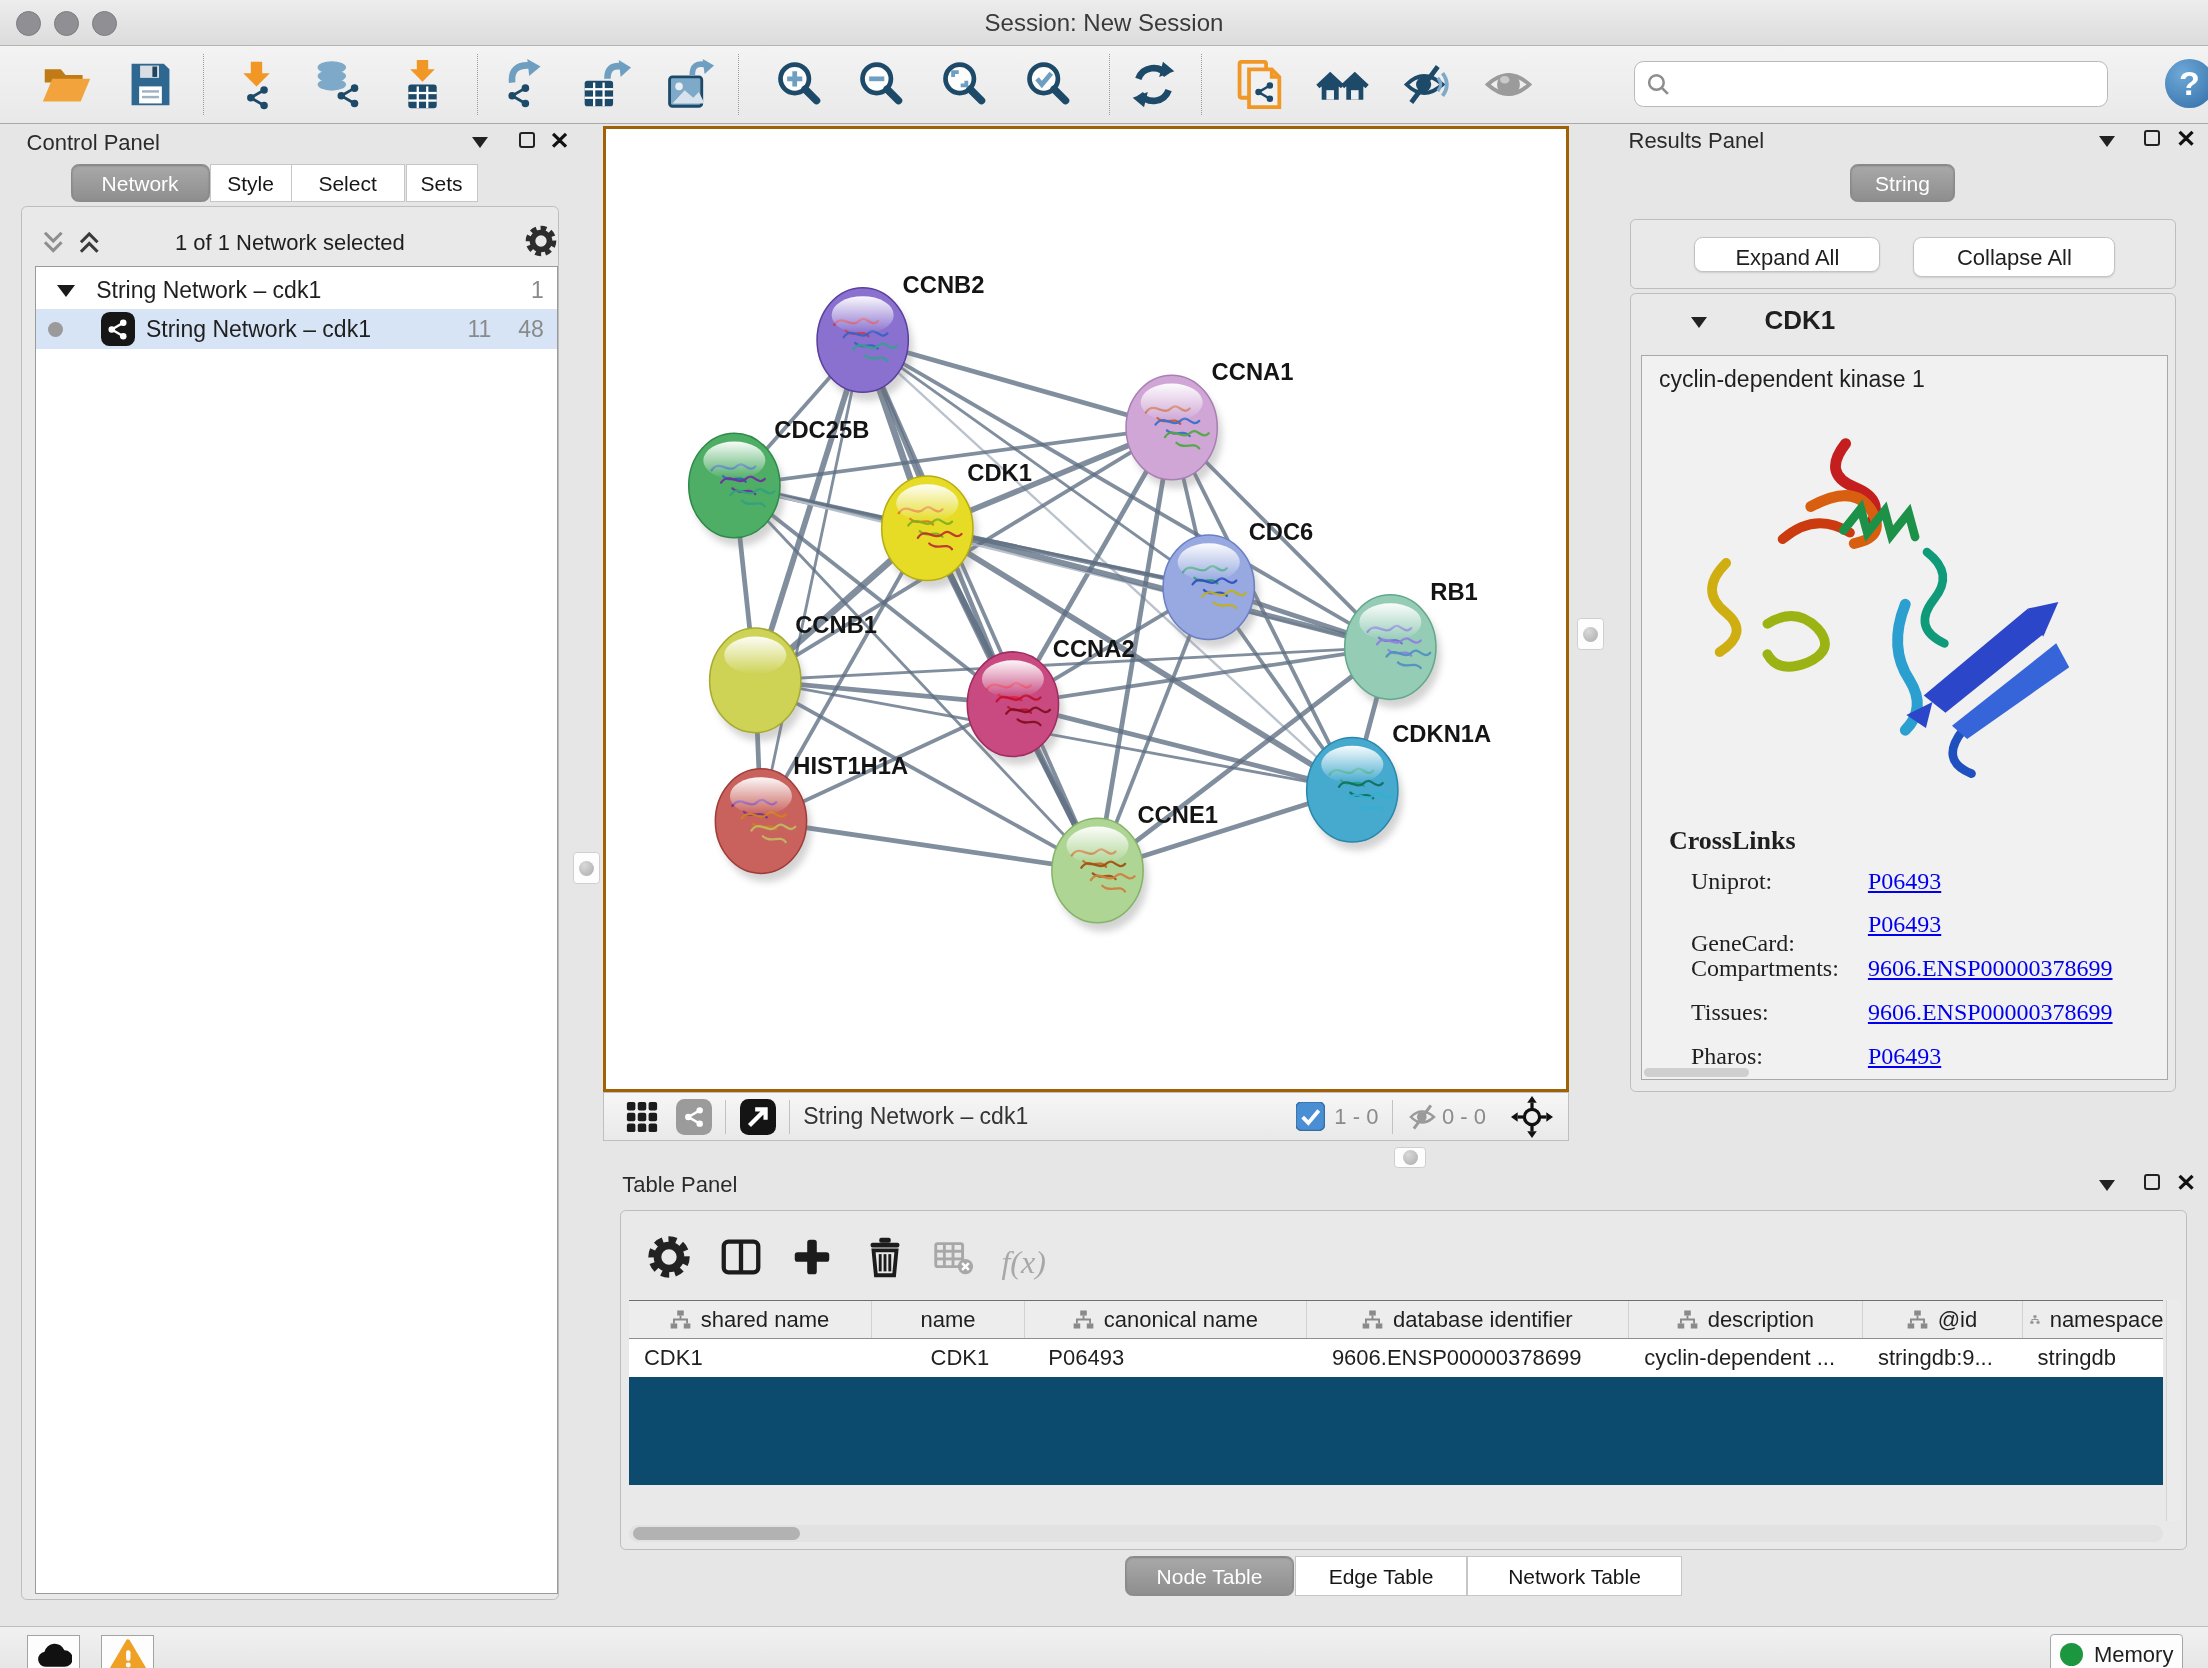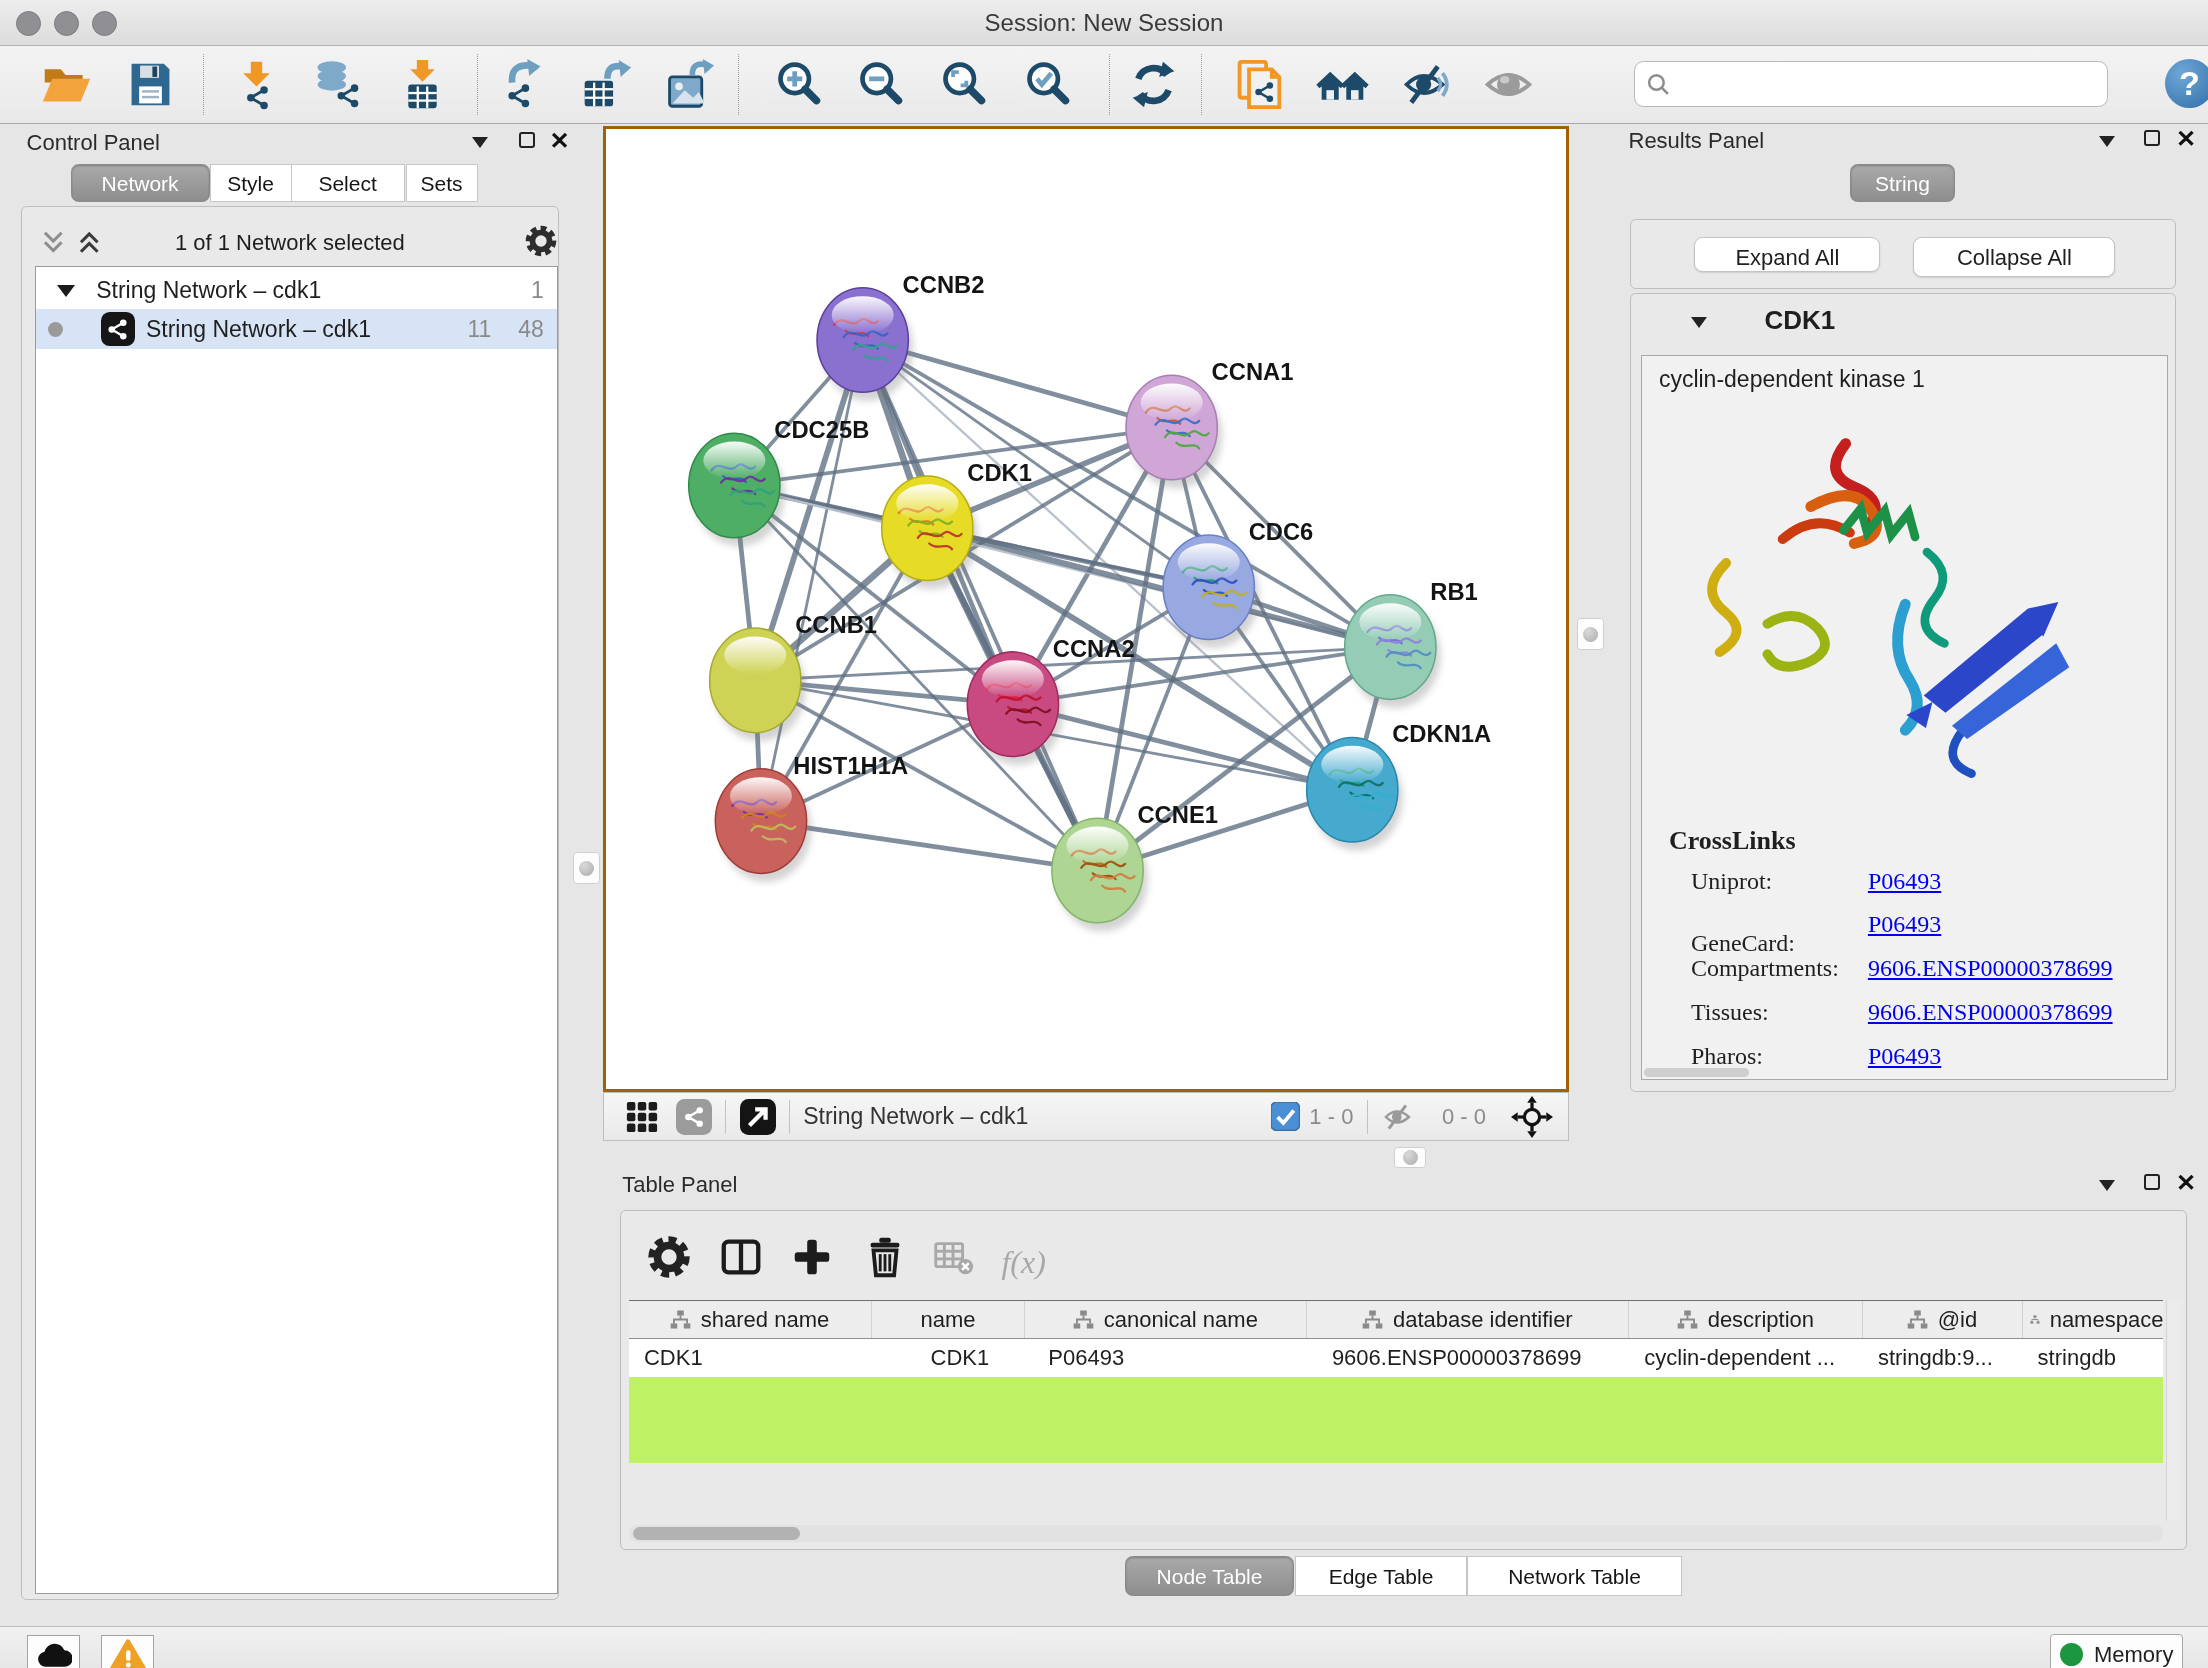--- a/index.html
+++ b/index.html
@@ -55,21 +55,21 @@
     display:flex;align-items:center;justify-content:center;}
   .handle .dot{width:15px;height:15px;border-radius:50%;
     background:radial-gradient(circle at 35% 30%,#d9d9d9,#ababab);}
   
   .rbtn{background:#fff;border:1px solid #c2c2c2;border-radius:8.6px;font-size:22px;
     text-align:center;position:absolute;box-shadow:0 1px 1.9px rgba(0,0,0,.12);}
   .serif{font-family:"Liberation Serif",serif;}
   .xlrow{position:absolute;font-size:24px;}
   
   .ttoolicon{position:absolute;top:23px;width:46px;height:46px;}
-  .ntable{position:absolute;left:7.6px;top:89px;right:23px;height:163px;background:#bef264;
+  .ntable{position:absolute;left:7.6px;top:89px;right:23px;height:185px;background:#0c4a6e;
     border-top:1.9px solid #6f6f6f;}
   .thead{display:flex;height:38px;background:#ededed;border-bottom:1px solid #8f8f8f;}
   .th{display:flex;align-items:center;justify-content:center;gap:9.5px;font-size:22px;
     border-right:1px solid #d2d2d2;overflow:hidden;white-space:nowrap;}
   .trowdata{display:flex;height:38px;background:#fff;}
   .td{font-size:22px;padding-left:15px;display:flex;align-items:center;overflow:hidden;
     white-space:nowrap;}
   .hsb{position:absolute;left:7.6px;right:23px;top:314px;height:17px;background:#e2e2e2;border-radius:8.6px;}
   .hsb .thumb{position:absolute;left:3.8px;top:1.9px;width:167px;height:13.3px;border-radius:6.7px;
     background:#b2b2b2;}
@@ -535,21 +535,21 @@
     <span style="font-size:23px;color:#333">String Network – cdk1</span>
     <svg style="margin-left:auto" width="28.5" height="28.5" viewBox="0 0 30 30">
         <rect width="30" height="30" rx="6" fill="#4a8fd3" stroke="#366fa8" stroke-width="1.6"></rect>
         <path d="M7 16l6 6 11-13" stroke="#fff" stroke-width="4" fill="none"></path>
       </svg>
     <span class="graytxt" style="margin-left:9.5px">1 - 0</span>
     <div class="nbsep"></div>
     <svg width="34" height="34" viewBox="0 0 56 56" color="#9a9a9a">
         <use href="#eyeslash" width="56" height="56"></use>
       </svg>
-    <span class="graytxt" style="margin-left:27px">0 - 0</span>
+    <span class="graytxt" style="margin-left:2px">0 - 0</span>
     <svg style="margin-left:25px;margin-right:15px" width="42" height="42" viewBox="0 0 44 44">
         <circle cx="22" cy="22" r="8" fill="none" stroke="#111" stroke-width="3.4"></circle>
         <g stroke="#111" stroke-width="3.4">
           <line x1="22" y1="13" x2="22" y2="7"></line>
           <line x1="22" y1="31" x2="22" y2="37"></line>
           <line x1="13" y1="22" x2="7" y2="22"></line>
           <line x1="31" y1="22" x2="37" y2="22"></line>
         </g>
         <g fill="#111">
           <path d="M22 0l5 7h-10z"></path>

